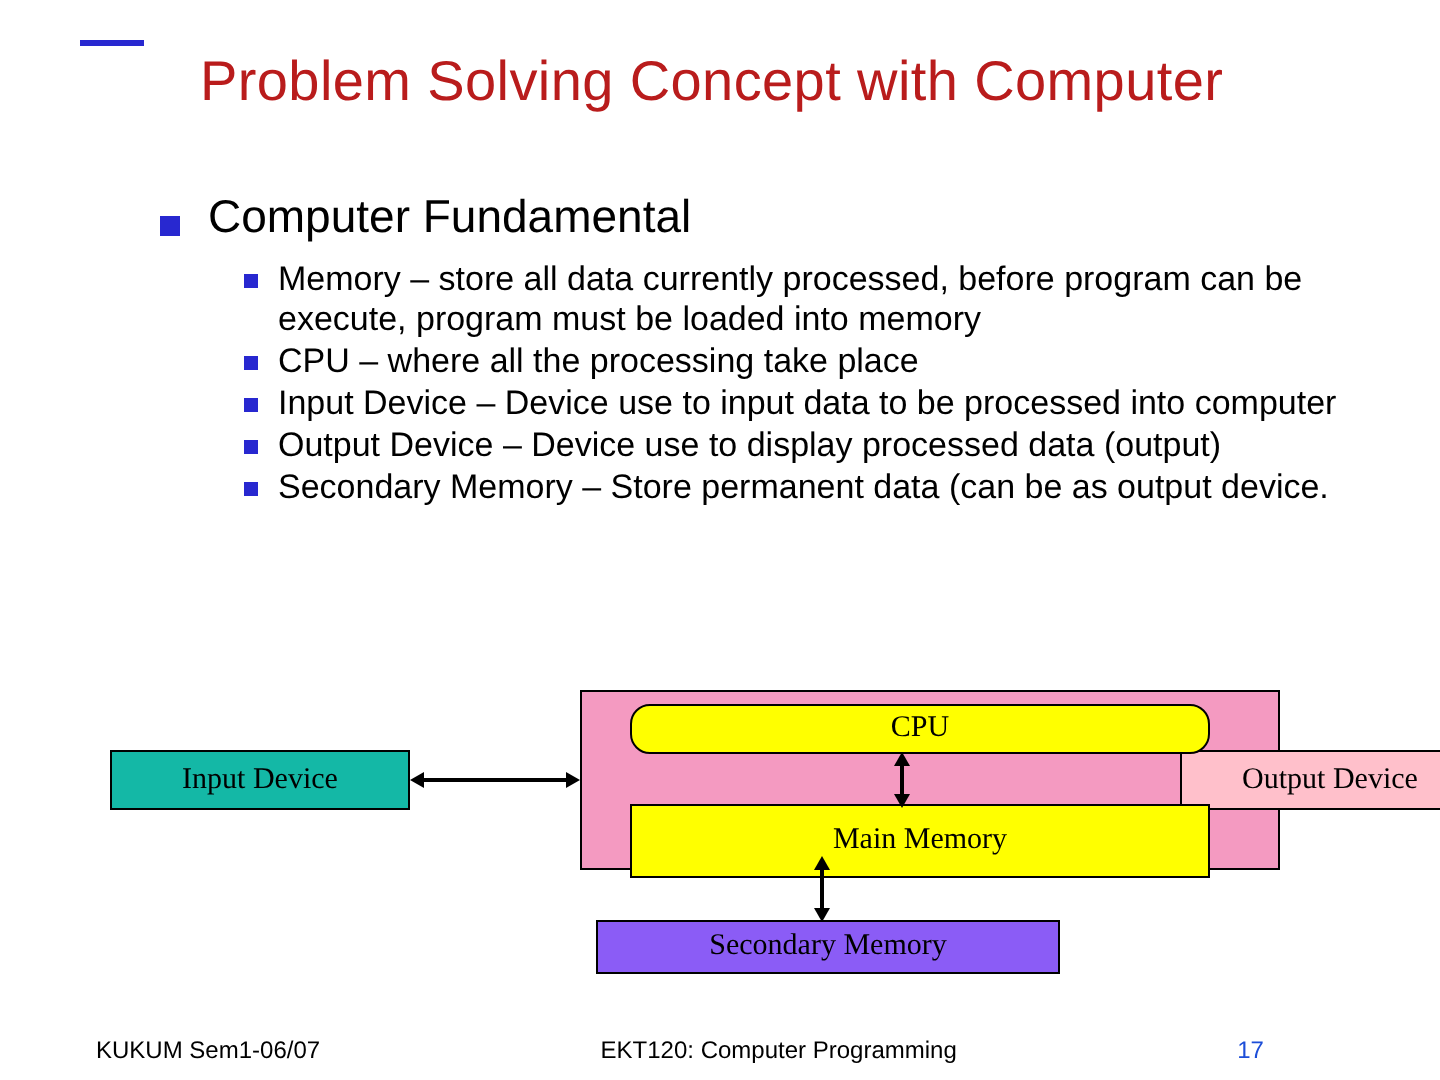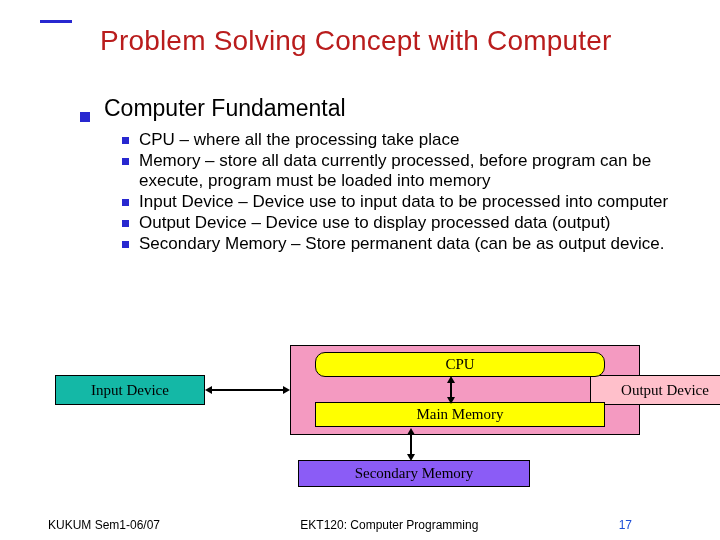--- a/index.html
+++ b/index.html
@@ -2,32 +2,32 @@
 <html><head>
 <meta charset="utf-8">
 <style>
   * { box-sizing: border-box; margin: 0; padding: 0; }
   html, body { width: 720px; height: 540px; background: #fff; font-family: Verdana, Geneva, sans-serif; }
   .slide { position: relative; width: 720px; height: 540px; }
   .title-wrap { position: absolute; left: 40px; top: 20px; }
   .title-line { width: 32px; height: 3px; background: #2828d0; margin-bottom: 2px; }
   .title-text { font-family: Arial, sans-serif; font-size: 28px; color: #b91c1c; letter-spacing: 0.2px; padding-left: 60px; }
   .body { position: absolute; left: 80px; top: 95px; width: 600px; }
-  .bul-top { display: flex; align-items: flex-end; gap: 14px; margin-bottom: 8px; }
+  .bul-top { display: flex; align-items: center; gap: 14px; margin-bottom: 8px; }
   .sq-l { width: 10px; height: 10px; background: #2828d0; flex: 0 0 auto; margin-top: 8px; }
   .lvl1-text { font-family: Arial, sans-serif; font-size: 23px; color: #000; }
   .sub-list { margin-left: 42px; }
   .sub-item { display: flex; align-items: flex-start; gap: 10px; margin-bottom: 1px; }
   .sq-s { width: 7px; height: 7px; background: #2828d0; flex: 0 0 auto; margin-top: 7px; }
   .sub-text { font-family: Arial, sans-serif; font-size: 17px; color: #000; line-height: 1.18; }
   .diagram { position: absolute; left: 50px; top: 340px; width: 620px; height: 155px; }
   .box { position: absolute; border: 1px solid #000; font-family: "Comic Sans MS", cursive; font-size: 15px; display: flex; align-items: center; justify-content: center; }
   .pink-outer { left: 240px; top: 5px; width: 350px; height: 90px; background: #f49ac1; z-index: 1; }
   .cpu-box { left: 265px; top: 12px; width: 290px; height: 25px; background: #ffff00; z-index: 3; border-radius: 10px; }
-  .mainmem-box { left: 265px; top: 62px; width: 290px; height: 25px; background: #ffff00; z-index: 3; }
+  .mainmem-box { left: 265px; top: 62px; width: 290px; height: 37px; background: #ffff00; z-index: 3; }
   .input-box { left: 5px; top: 35px; width: 150px; height: 30px; background: #14b8a6; z-index: 2; }
   .output-box { left: 540px; top: 35px; width: 150px; height: 30px; background: #ffc0cb; z-index: 2; }
   .secmem-box { left: 248px; top: 120px; width: 232px; height: 27px; background: #8b5cf6; z-index: 2; }
   .arrow { position: absolute; z-index: 4; }
   .arr-h { height: 1.5px; background: #000; }
   .arr-v { width: 1.5px; background: #000; }
   .ahead-r { position: absolute; width: 0; height: 0; border-top: 4px solid transparent; border-bottom: 4px solid transparent; border-left: 7px solid #000; }
   .ahead-l { position: absolute; width: 0; height: 0; border-top: 4px solid transparent; border-bottom: 4px solid transparent; border-right: 7px solid #000; }
   .ahead-u { position: absolute; width: 0; height: 0; border-left: 4px solid transparent; border-right: 4px solid transparent; border-bottom: 7px solid #000; }
   .ahead-d { position: absolute; width: 0; height: 0; border-left: 4px solid transparent; border-right: 4px solid transparent; border-top: 7px solid #000; }
@@ -45,25 +45,25 @@
   </div>
 
   <div class="body">
     <div class="bul-top">
       <div class="sq-l"></div>
       <div class="lvl1-text">Computer Fundamental</div>
     </div>
     <div class="sub-list">
       <div class="sub-item">
         <div class="sq-s"></div>
-        <div class="sub-text">CPU – where all the processing take place</div>
+        <div class="sub-text">Memory – store all data currently processed, before program can be execute, program must be loaded into memory</div>
       </div>
       <div class="sub-item">
         <div class="sq-s"></div>
-        <div class="sub-text">Memory – store all data currently processed, before program can be execute, program must be loaded into memory</div>
+        <div class="sub-text">CPU – where all the processing take place</div>
       </div>
       <div class="sub-item">
         <div class="sq-s"></div>
         <div class="sub-text">Input Device – Device use to input data to be processed into computer</div>
       </div>
       <div class="sub-item">
         <div class="sq-s"></div>
         <div class="sub-text">Output Device – Device use to display processed data (output)</div>
       </div>
       <div class="sub-item">

